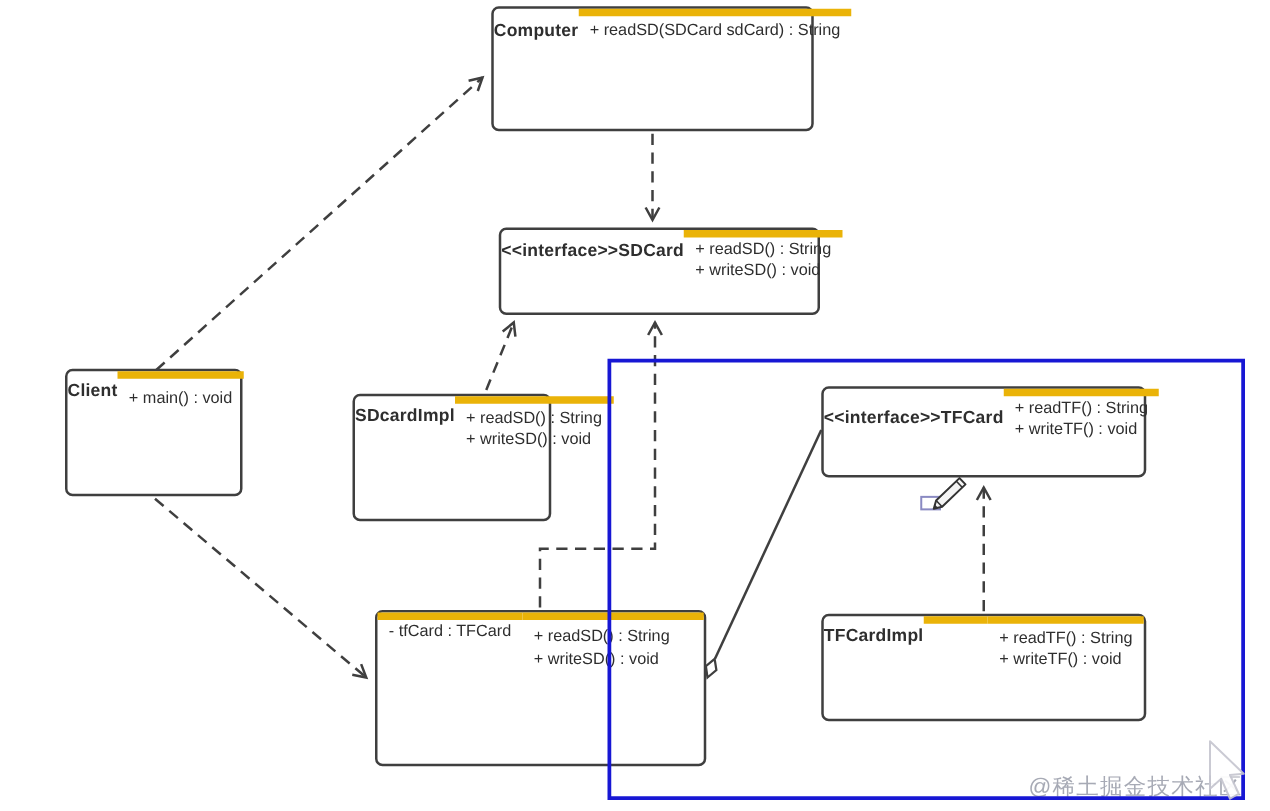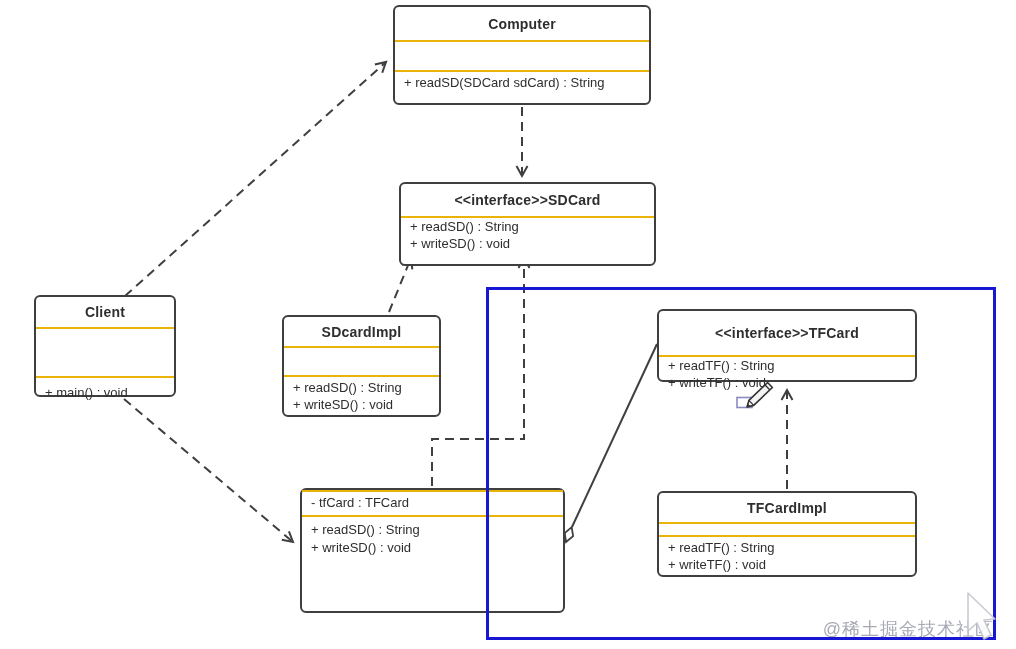--- a/index.html
+++ b/index.html
@@ -3,27 +3,27 @@
 <meta charset="utf-8">
 <style>
   html,body{margin:0;padding:0;background:#fff;}
   #stage{
     position:relative;width:1016px;height:649px;overflow:hidden;
     background:#fff;font-family:"Liberation Sans", sans-serif;color:#2e2e2e;
   }
   svg.layer{position:absolute;left:0;top:0;z-index:1;}
   .cls{
     position:absolute;background:#fff;border:2px solid #3f3f3f;border-radius:6px;
-    box-sizing:border-box;display:flex;flex-direction:column;z-index:2;
+    box-sizing:border-box;display:flex;z-index:2;
   }
   .cls .t{
     font-weight:bold;font-size:14px;display:flex;align-items:center;justify-content:center;
     flex:0 0 auto;letter-spacing:.2px;
   }
-  .cls .sec{border-top:2px solid #eab308;flex:0 0 auto;box-sizing:border-box;}
+  .cls .sec{border-top:6px solid #eab308;flex:0 0 auto;box-sizing:border-box;}
   .cls .sec.grow{flex:1 1 auto;}
   .m{font-size:13px;line-height:16.5px;padding:0 9px;white-space:nowrap;}
   .sec.members{padding-top:3px;}
   .hl-rect{
     position:absolute;left:486px;top:287px;width:510px;height:353px;
     border:3px solid #1717d4;box-sizing:border-box;z-index:4;pointer-events:none;background:transparent;
   }
   .watermark{
     position:absolute;right:22px;bottom:8px;z-index:3;
     font-size:18px;color:#a7aab5;letter-spacing:1px;
@@ -53,29 +53,29 @@
   </svg>
 
   <div class="cls" style="left:393px;top:5px;width:258px;height:100px">
     <div class="t" style="height:33px">Computer</div>
     <div class="sec grow"></div>
     <div class="sec members" style="height:33px">
       <div class="m">+ readSD(SDCard sdCard) : String</div>
     </div>
   </div>
 
-  <div class="cls" style="left:399px;top:182px;width:257px;height:84px">
+  <div class="cls" style="left:399px;top:182px;width:257px;height:70px">
     <div class="t" style="height:32px">&lt;&lt;interface&gt;&gt;SDCard</div>
     <div class="sec grow members" style="padding-top:1px">
       <div class="m">+ readSD() : String</div>
       <div class="m">+ writeSD() : void</div>
     </div>
   </div>
 
-  <div class="cls" style="left:34px;top:295px;width:142px;height:102px">
+  <div class="cls" style="left:52px;top:295px;width:142px;height:102px">
     <div class="t" style="height:30px">Client</div>
     <div class="sec grow"></div>
     <div class="sec members" style="height:19px;padding-top:7px">
       <div class="m">+ main() : void</div>
     </div>
   </div>
 
   <div class="cls" style="left:282px;top:315px;width:159px;height:102px">
     <div class="t" style="height:29px">SDcardImpl</div>
     <div class="sec grow"></div>

